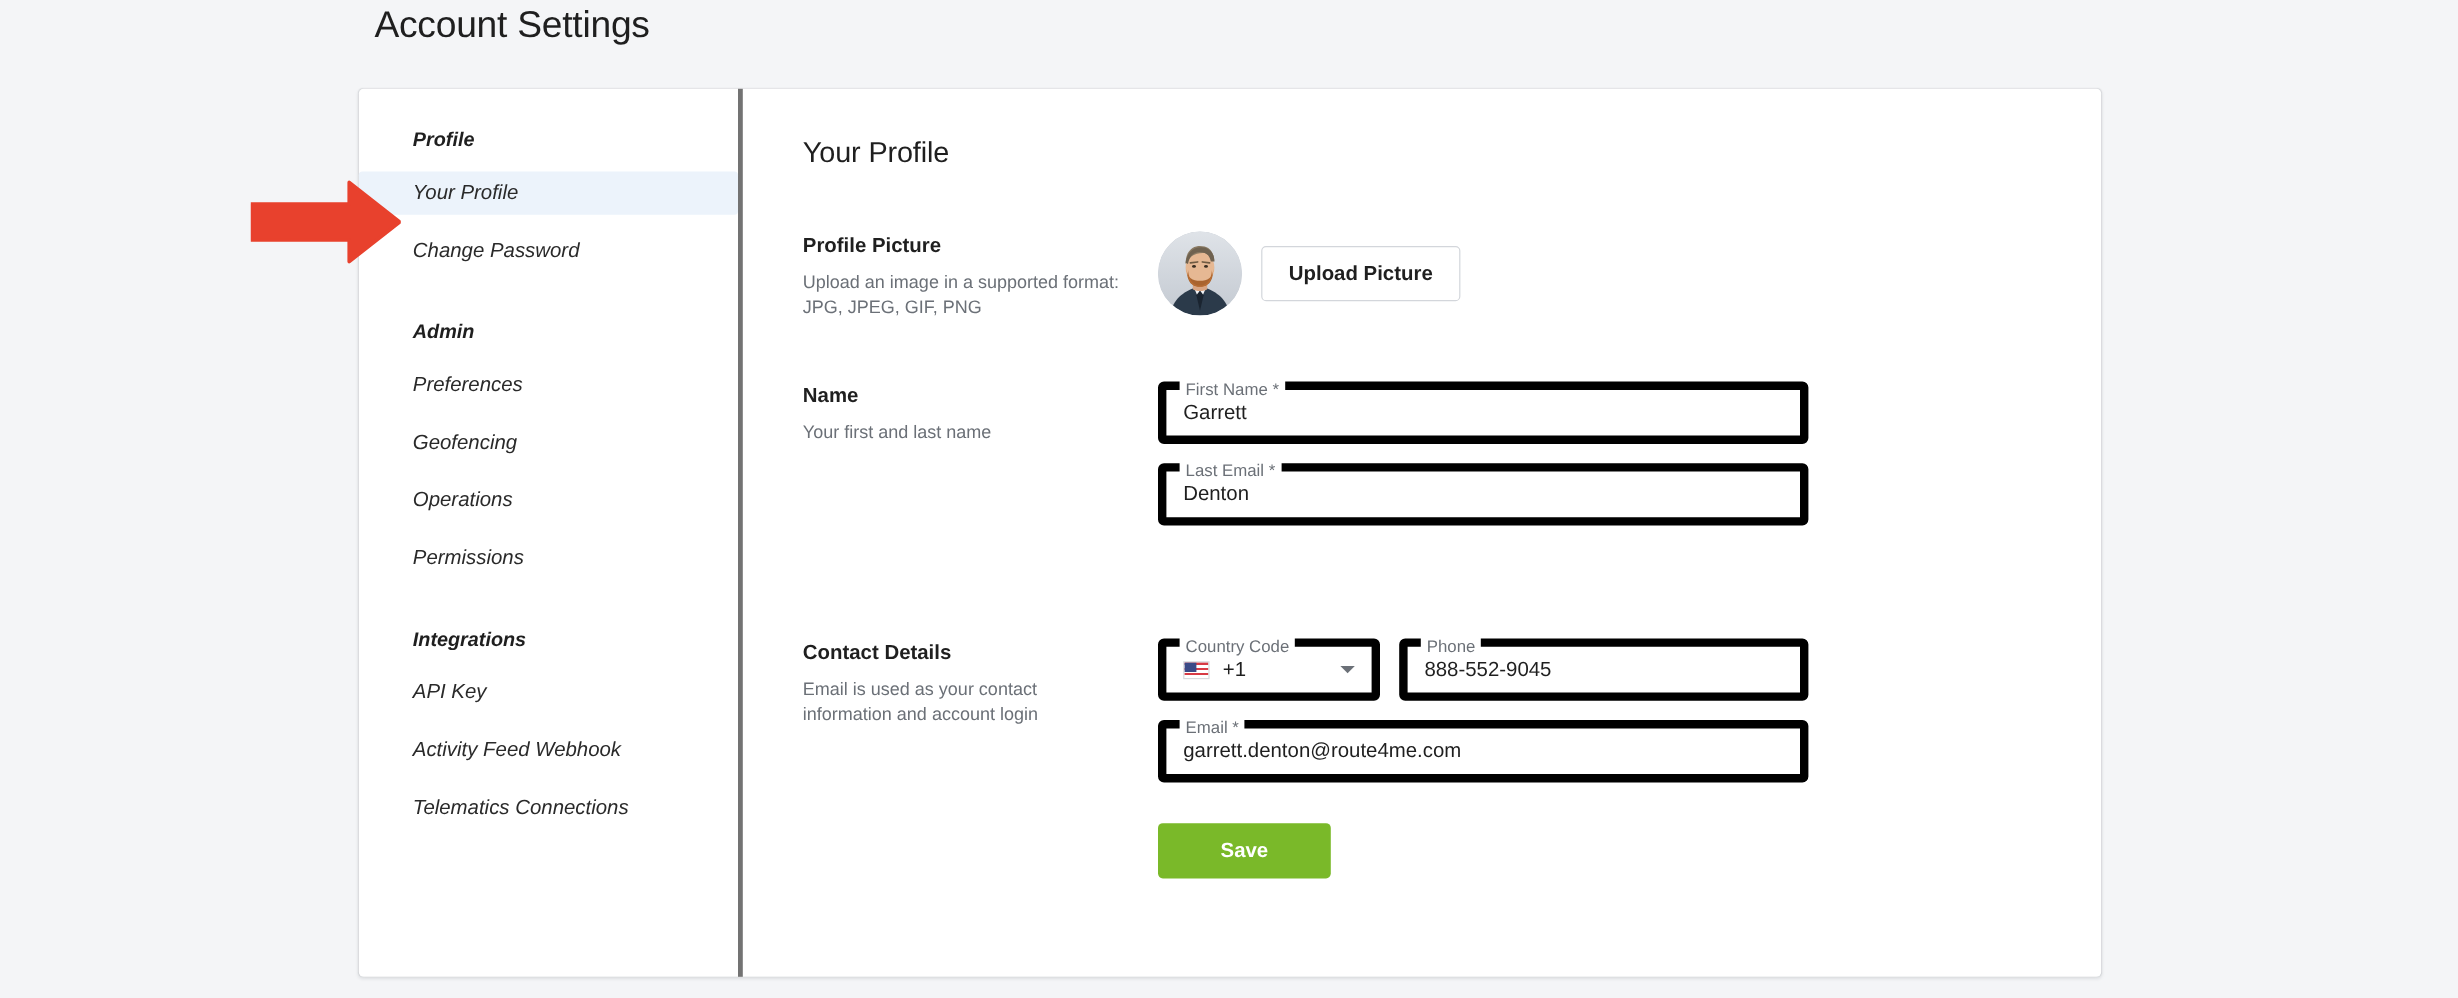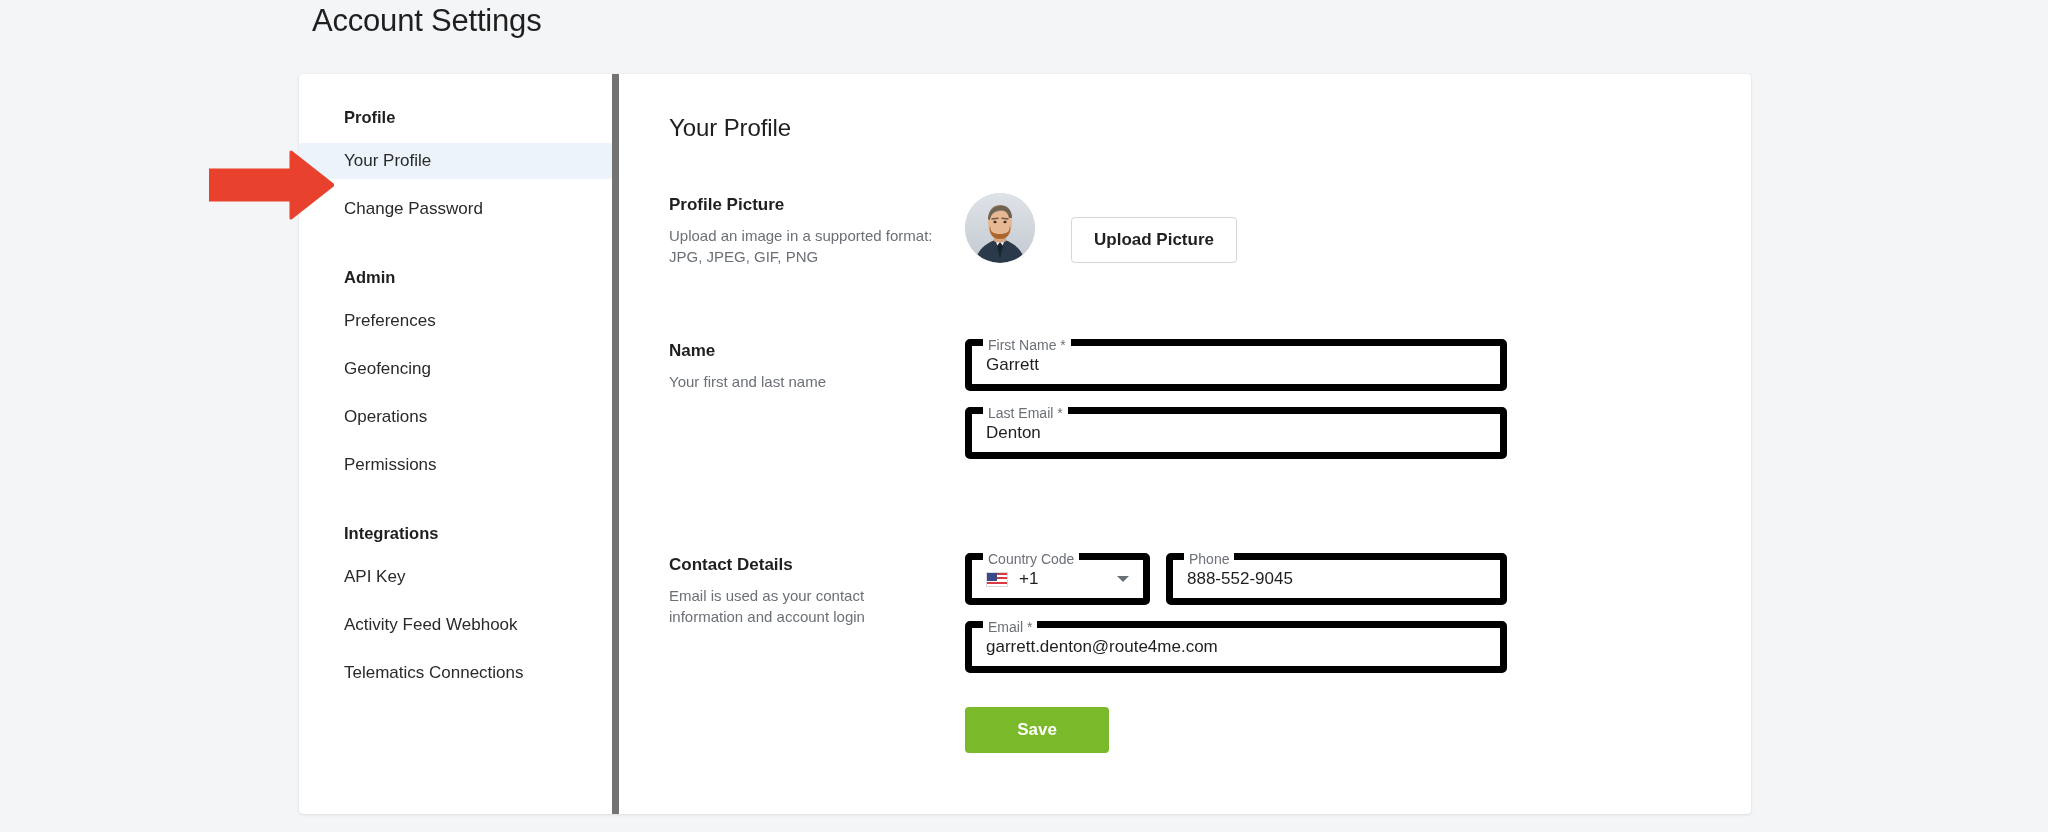--- a/index.html
+++ b/index.html
@@ -41,23 +41,24 @@
     background: #ffffff;
     border-radius: 4px;
     box-shadow: 0 1px 3px rgba(20,25,40,.10), 0 0 1px rgba(20,25,40,.10);
     display: flex;
   }
 
   
   #settings-sidebar {
     width: 320px;
     flex: 0 0 320px;
-    border-right: 7px solid #737373;
+    border-right: 4px solid #737373;
     padding-top: 32px;
     position: relative;
+    font-style: italic;
   }
 
   .nav-group { margin-bottom: 6px; }
 
   .nav-group-title {
     font-size: 16.5px;
     font-weight: 700;
     color: #1f1f1f;
     padding: 0 0 0 45px;
     line-height: 22px;
@@ -121,22 +122,22 @@
     line-height: 21px;
   }
 
   .section-body { flex: 1 1 auto; }
 
   
   #profile-picture-section { margin-top: 49px; }
 
   #profile-picture-row {
     display: flex;
-    align-items: flex-end;
-    gap: 36px;
+    align-items: center;
+    gap: 16px;
   }
 
   #avatar {
     width: 70px;
     height: 70px;
     border-radius: 50%;
     overflow: hidden;
     background: #c9ced6;
     flex: 0 0 70px;
     position: relative;
@@ -186,21 +187,21 @@
     border: 0;
     outline: 0;
     width: 100%;
     font-family: "Liberation Sans", sans-serif;
     font-size: 17px;
     color: #1f1f1f;
     background: transparent;
     line-height: 24px;
   }
 
-  #name-section { margin-top: 72px; }
+  #name-section { margin-top: 51px; }
   #name-section .fields-wrap { width: 542px; }
 
   #contact-section { margin-top: 78px; }
   #contact-section .fields-wrap { width: 542px; }
 
   .field-row { display: flex; gap: 16px; }
   .field-row .field { margin-bottom: 16px; }
 
   #country-code-field { width: 185px; flex: 0 0 185px; }
   #phone-field { flex: 1 1 auto; }

